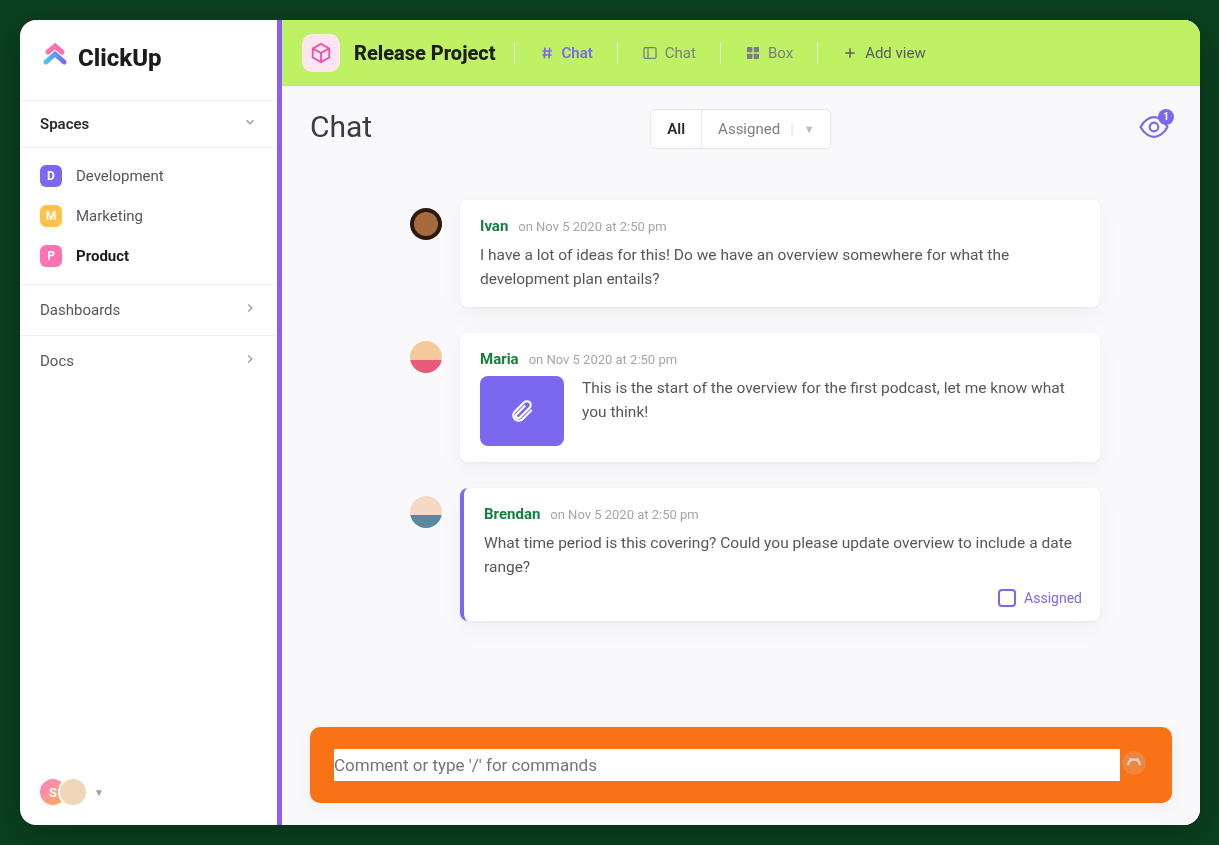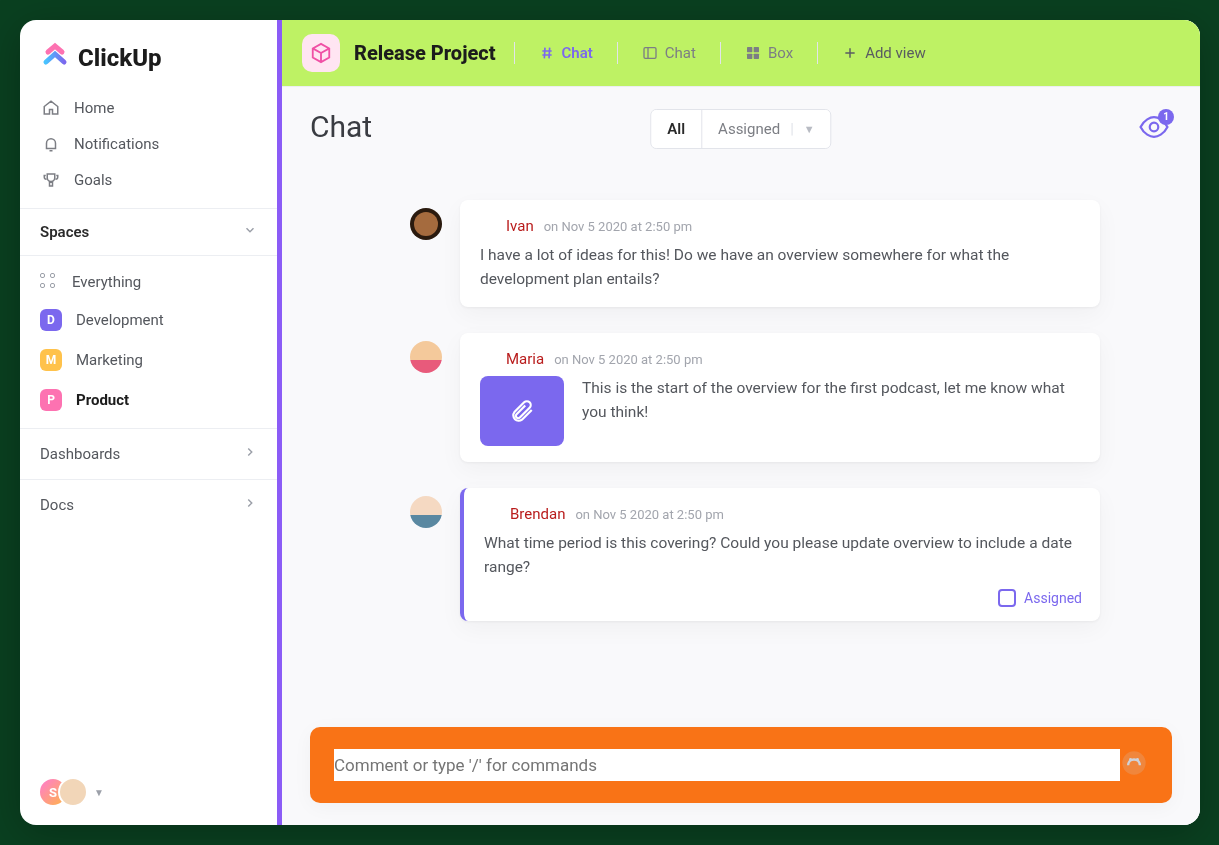--- a/index.html
+++ b/index.html
@@ -96,21 +96,21 @@
 .msg-avatar {
   width:32px; height:32px; border-radius:50%; background:#e8c9a5; flex-shrink:0; margin-top:8px;
   display:flex;align-items:center;justify-content:center; overflow:hidden;
 }
 .msg-card {
   background:#fff; border-radius: 8px; box-shadow: 0 1px 3px rgba(0,0,0,0.05), 0 8px 24px rgba(0,0,0,0.04);
   padding: 16px 20px; flex:1; max-width: 640px; position:relative;
 }
 .msg-card.accent { border-left: 4px solid #7b68ee; }
 .msg-head { margin-bottom:8px; }
-.msg-author { font-weight:400; color:#b91c1c; font-size:15px;margin-left:26px; }
+.msg-author { font-weight:700; color:#15803d; font-size:15px; }
 .msg-time { color:#a2a5ad; font-size:13px; margin-left:6px; }
 .msg-body { color:#54575d; font-size:15.5px; line-height:1.55; }
 .msg-body-flex { display:flex; gap:18px; align-items:flex-start; }
 .attachment {
   width:84px; height:70px; background:#7b68ee; border-radius:8px; display:flex;align-items:center;justify-content:center;
   color:#fff; flex-shrink:0;
 }
 .assigned-tag {
   position:absolute; right:18px; bottom:14px; display:flex; align-items:center; gap:8px;
   color:#7b68ee; font-size:14px;
@@ -147,64 +147,29 @@
               <linearGradient id="g1" x1="0" x2="1">
                 <stop offset="0" stop-color="#48c3ff"></stop>
                 <stop offset="1" stop-color="#7b68ee"></stop>
               </linearGradient>
             </defs>
           </svg>
       </span>
       <span class="logo-text">ClickUp</span>
     </div>
 
-    <div class="nav-section">
-      <div class="nav-item">
-        <span class="nav-icon">
-            <svg width="18" height="18" viewBox="0 0 24 24" fill="none" stroke="currentColor" stroke-width="2">
-              <path d="M3 10 L12 3 L21 10 V20 H14 V14 H10 V20 H3 Z"></path>
-            </svg>
-          </span>
-        <span>Home</span>
-      </div>
-      <div class="nav-item">
-        <span class="nav-icon">
-            <svg width="18" height="18" viewBox="0 0 24 24" fill="none" stroke="currentColor" stroke-width="2">
-              <path d="M6 18 V11 a6 6 0 0 1 12 0 V18 H6 Z M10 21 h4"></path>
-            </svg>
-          </span>
-        <span>Notifications</span>
-      </div>
-      <div class="nav-item">
-        <span class="nav-icon">
-            <svg width="18" height="18" viewBox="0 0 24 24" fill="none" stroke="currentColor" stroke-width="2">
-              <path d="M7 4 h10 v5 a5 5 0 0 1 -10 0 Z M10 15 h4 v5 h-4 Z M5 6 H3 v2 a3 3 0 0 0 3 3 M19 6 h2 v2 a3 3 0 0 1 -3 3"></path>
-            </svg>
-          </span>
-        <span>Goals</span>
-      </div>
-    </div>
 
     <div class="section-header">
       <span>Spaces</span>
       <span class="chevron"><svg width="14" height="14" viewBox="0 0 24 24" fill="none" stroke="currentColor" stroke-width="2.5">
             <path d="M6 9 l6 6 l6 -6"></path>
           </svg></span>
     </div>
 
     <div class="space-list">
-      <div class="space-item">
-        <span class="dots">
-            <span></span>
-            <span></span>
-            <span></span>
-            <span></span>
-          </span>
-        <span>Everything</span>
-      </div>
       <div class="space-item">
         <span class="space-badge dev">D</span>
         <span>Development</span>
       </div>
       <div class="space-item">
         <span class="space-badge mkt">M</span>
         <span>Marketing</span>
       </div>
       <div class="space-item active">
         <span class="space-badge prd">P</span>

